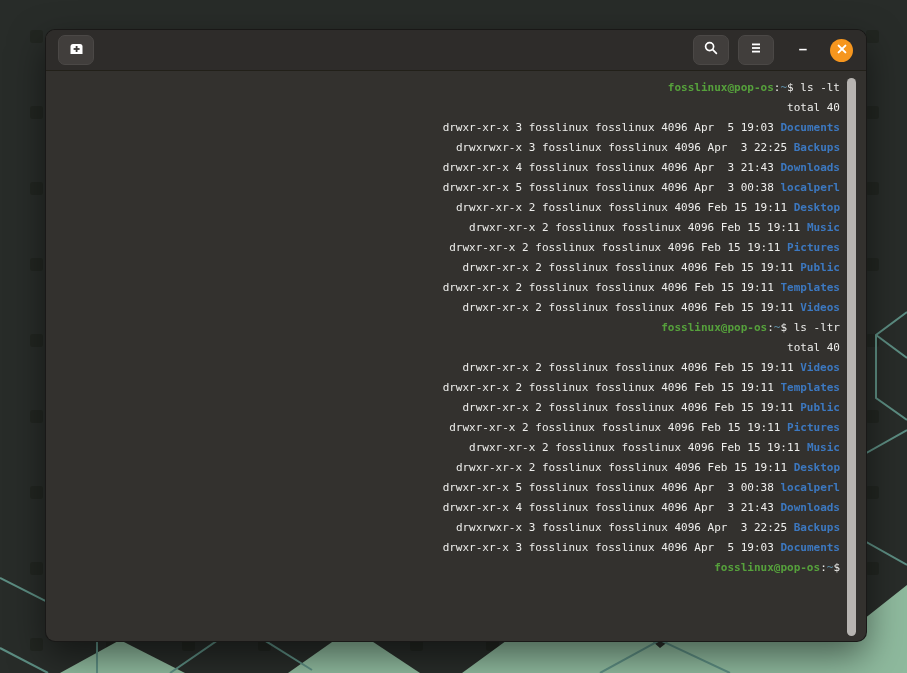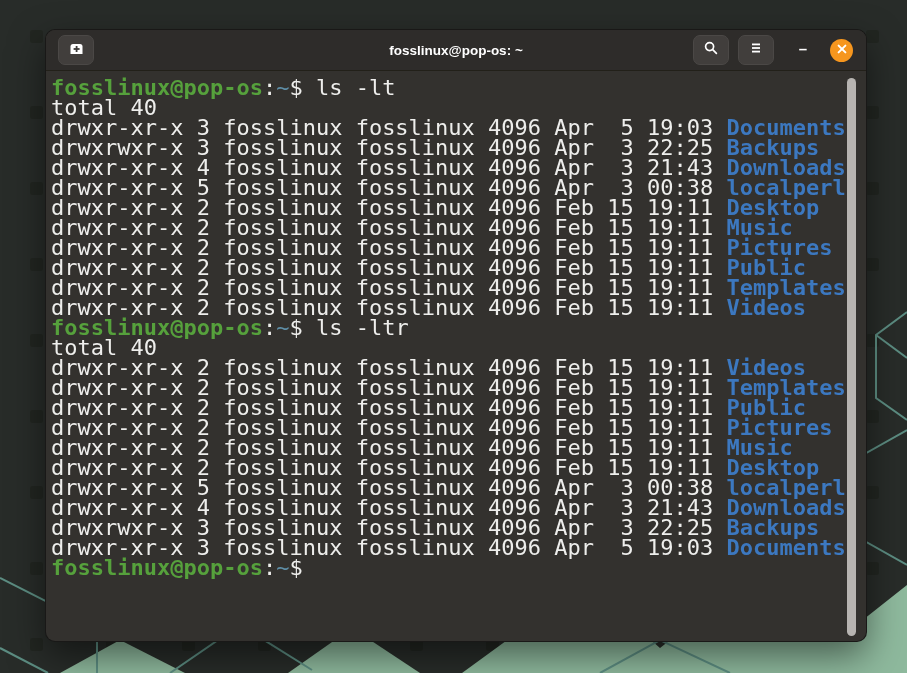--- a/index.html
+++ b/index.html
@@ -48,22 +48,23 @@
     background:var(--close-orange,#f6961e);
     display:flex;align-items:center;justify-content:center;cursor:pointer;
     margin-left:6px;
   }
   
   .term-content{
     position:absolute;left:0;right:0;top:40px;bottom:0;
     padding:8px 26px 8px 5px;box-sizing:border-box;
     border-radius:0 0 9px 9px;overflow:hidden;
     font-family:"DejaVu Sans Mono", monospace;
-    font-size:22px;line-height:20px;
+    font-size:11px;line-height:20px;
     white-space:pre;
+    text-align:right;
   }
   .tline{height:20px;}
   .scrollbar{
     position:absolute;right:10px;top:48px;width:9px;height:558px;
     border-radius:5px;background:var(--scrollbar,#b7b4b1);
     cursor:pointer;z-index:4;
   }
 </style>
 </head>
 <body>
@@ -101,21 +102,20 @@
     <div class="tb-btn newtab-btn">
       <span>
         <svg width="17" height="15" viewBox="0 0 17 15">
           <path d="M2.5 13 L2.5 5.5 Q2.5 3 5 3 L12 3 Q14.5 3 14.5 5.5 L14.5 13 Z" fill="#ffffff"></path>
           <rect x="7.7" y="5" width="1.8" height="6" fill="#3d3b39"></rect>
           <rect x="5.6" y="7.1" width="6" height="1.8" fill="#3d3b39"></rect>
         </svg>
       </span>
     </div>
 
-    <div class="title-text">fosslinux@pop-os: ~</div>
 
     <div class="tb-right">
       <div class="tb-btn">
         <span>
           <svg width="16" height="16" viewBox="0 0 16 16">
             <circle cx="6.6" cy="6.6" r="4" stroke="#ffffff" stroke-width="1.7" fill="none"></circle>
             <line x1="9.7" y1="9.7" x2="13.4" y2="13.4" stroke="#ffffff" stroke-width="1.7" stroke-linecap="round"></line>
           </svg>
         </span>
       </div>

